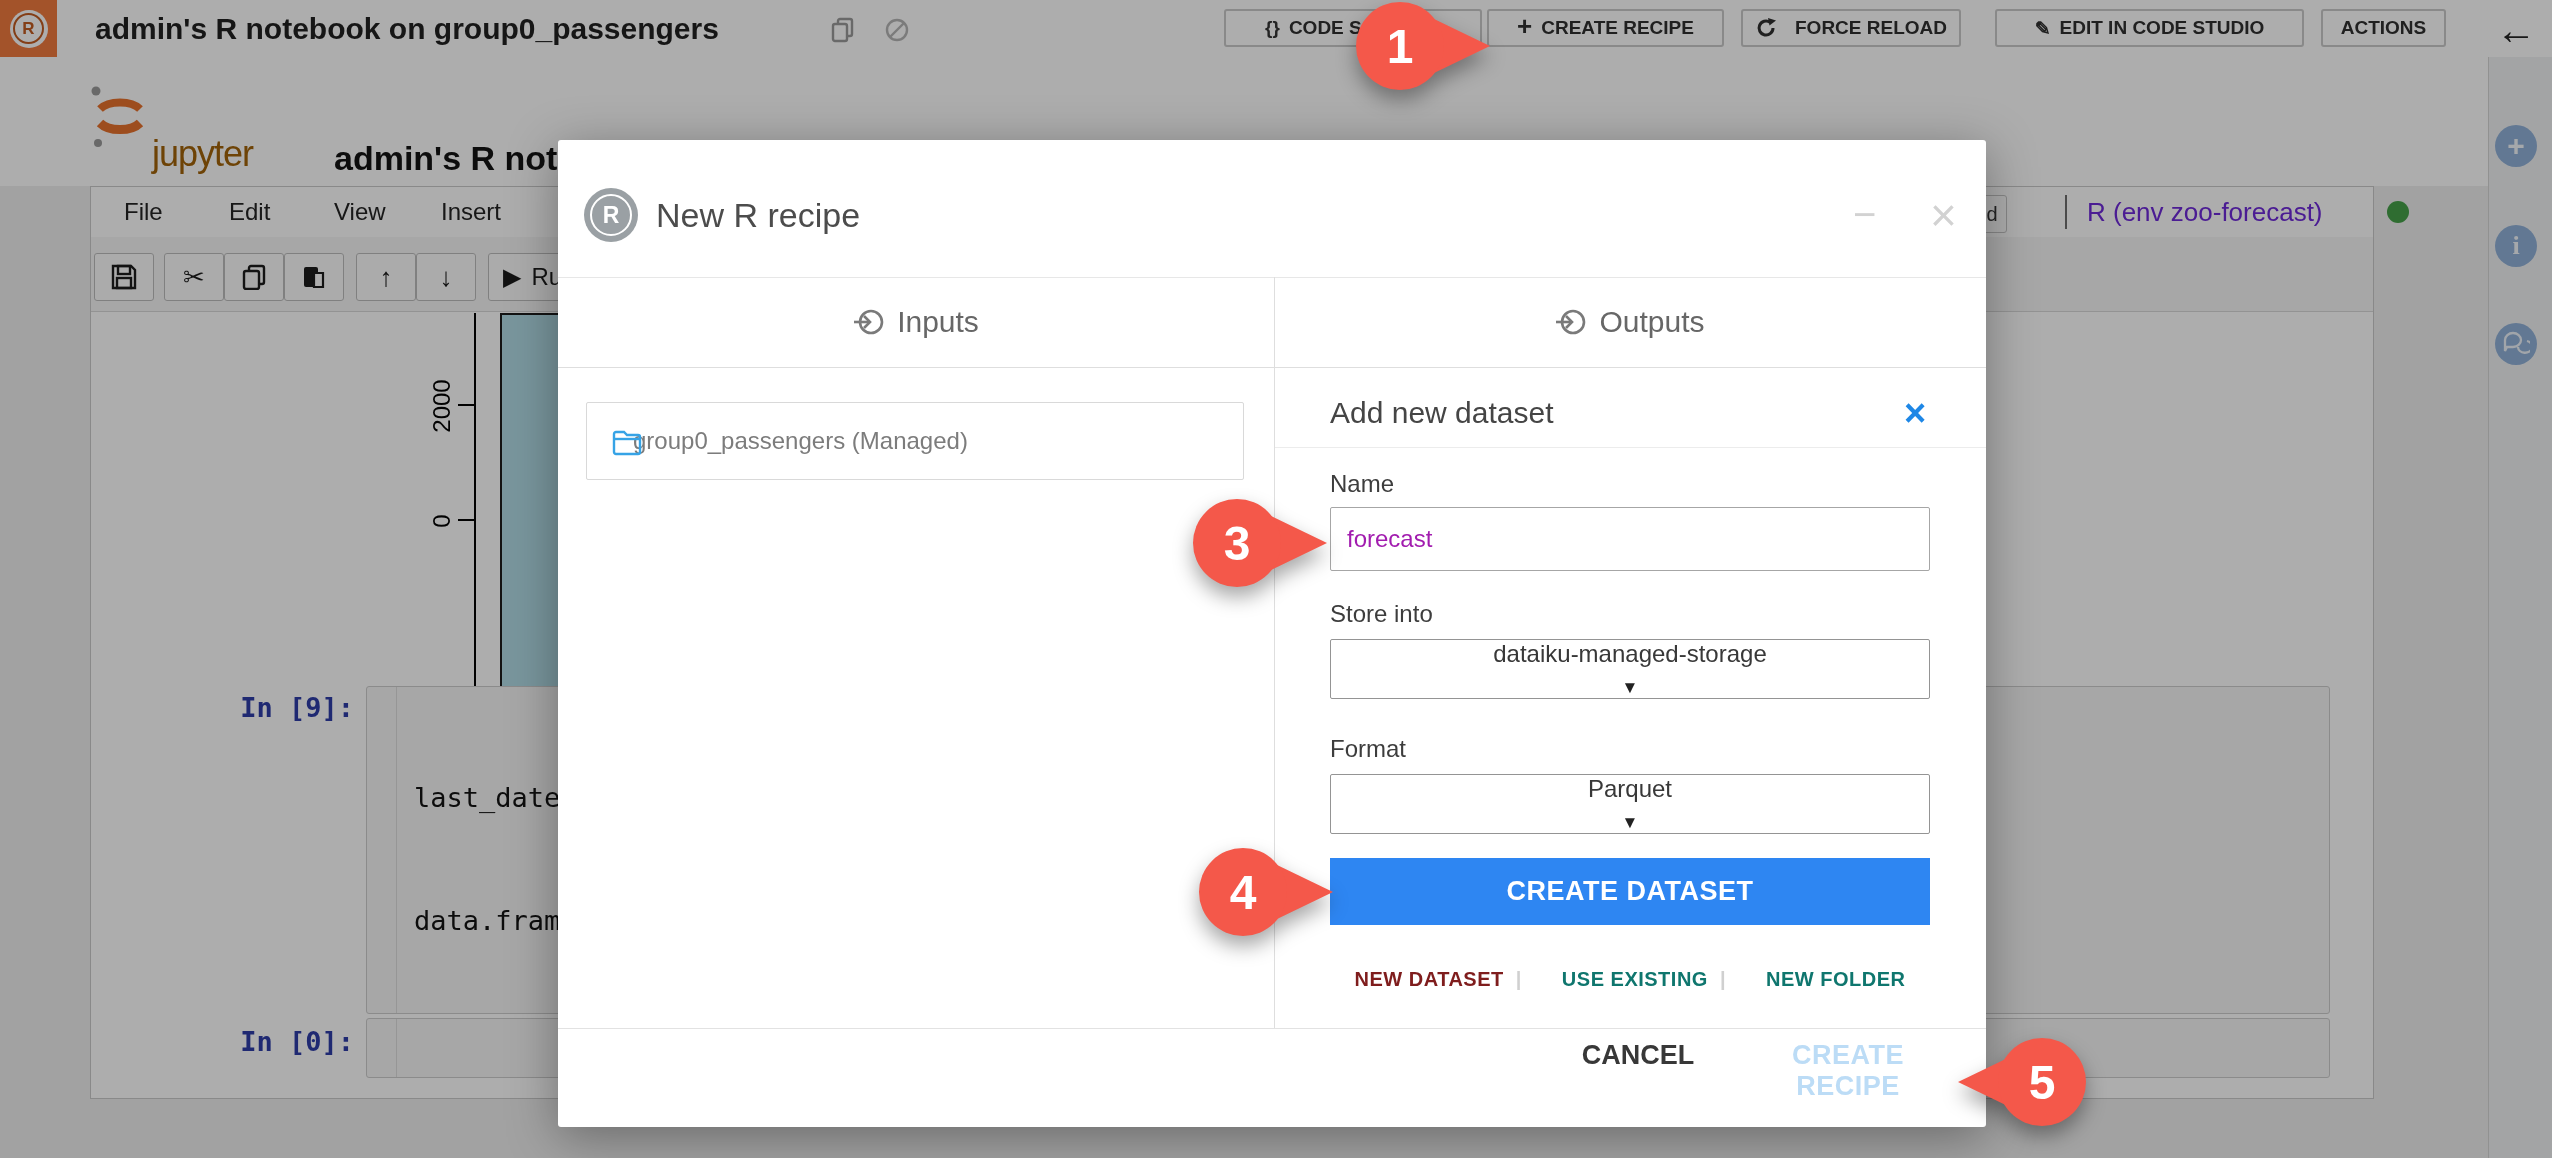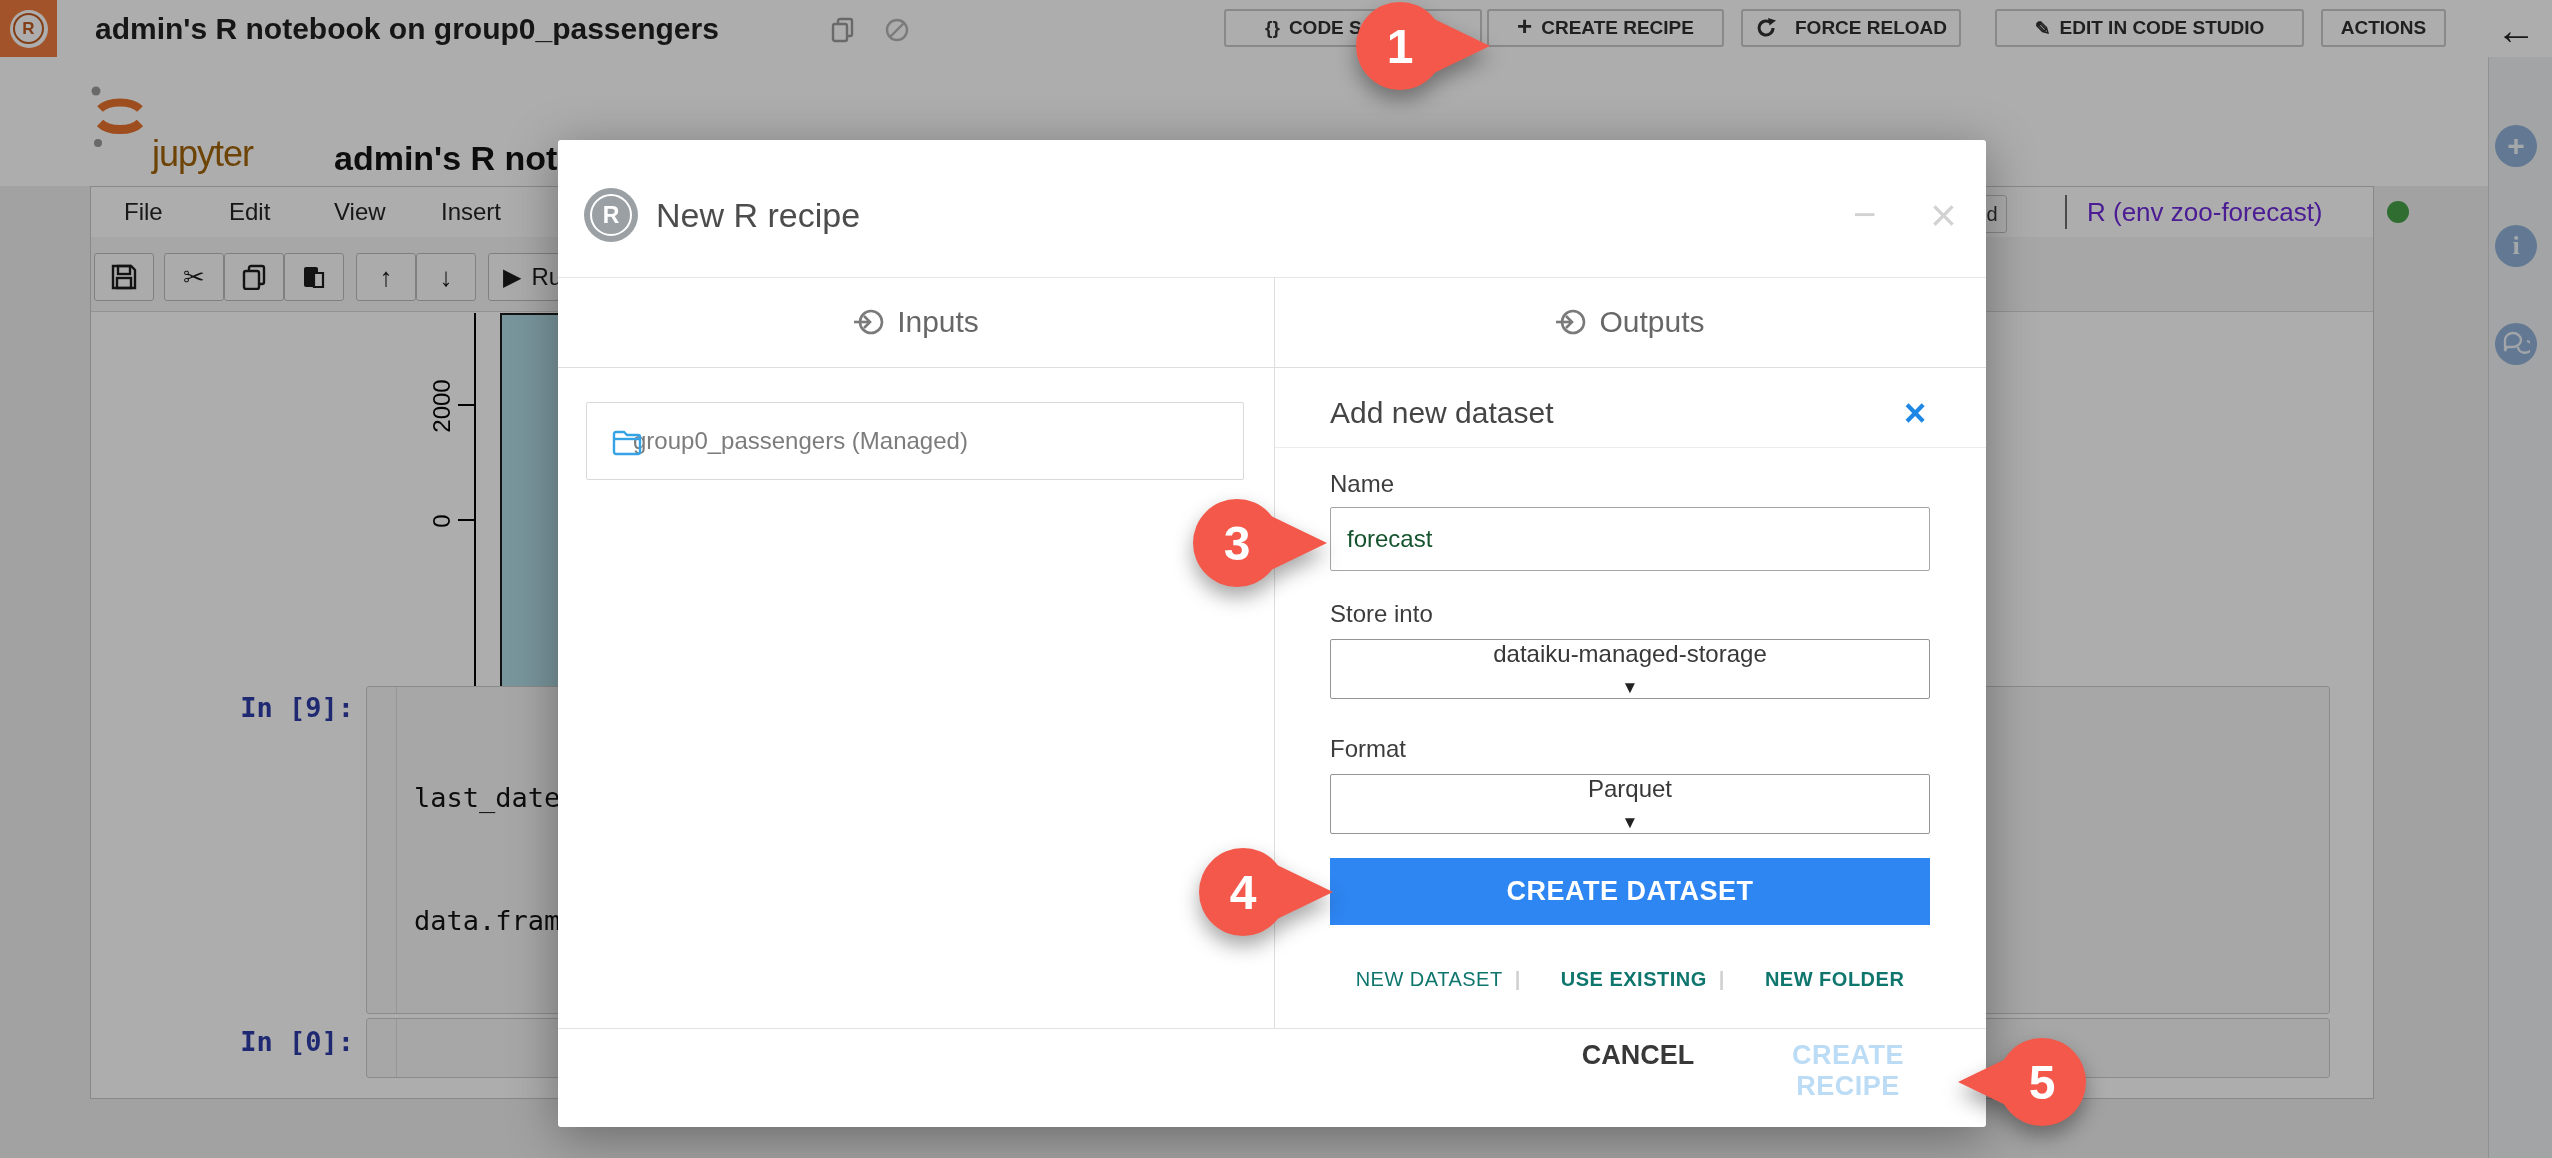--- a/index.html
+++ b/index.html
@@ -59,28 +59,28 @@
   .panehead{top:137px;height:90px;display:flex;align-items:center;justify-content:center;gap:12px;font-size:30px;color:#676767;}
   .vdiv{left:716px;top:137px;width:1px;height:751px;background:#dedede;}
   .in-box{left:28px;top:262px;width:658px;height:78px;border:1px solid #d9d9d9;border-radius:2px;box-sizing:border-box;display:flex;align-items:center;}
   .in-box-label{margin-left:46px;font-size:24px;color:#7c7c7c;}
   .addbtn{left:28px;top:365px;width:658px;height:77px;background:#2e86f2;color:#fff;font-size:27px;font-weight:bold;
           display:flex;align-items:center;justify-content:center;letter-spacing:0.5px;}
   .panel-title{left:772px;top:256px;font-size:30px;color:#454545;}
   .panel-x{left:1346px;top:252px;font-size:38px;color:#1e87e6;font-weight:bold;}
   .f-label{left:772px;font-size:24px;color:#3d3d3d;}
   .f-input{left:772px;width:600px;border:1px solid #a6a6a6;border-radius:2px;box-sizing:border-box;background:#fff;
-           font-size:24px;color:#14532d;font-family:"Liberation Sans",sans-serif;padding:0 16px;}
+           font-size:24px;color:#a21caf;font-family:"Liberation Sans",sans-serif;padding:0 16px;}
   .f-select{left:772px;width:600px;border:1px solid #949494;border-radius:2px;box-sizing:border-box;background:#fff;
             display:flex;align-items:center;justify-content:space-between;padding:0 16px;font-size:24px;color:#383838;flex-direction:column;}
   .caret{font-size:17px;color:#222;}
   .createds{left:772px;top:718px;width:600px;height:67px;background:#2e86f2;color:#fff;font-size:27px;font-weight:bold;
             display:flex;align-items:center;justify-content:center;letter-spacing:0.5px;}
   .linksrow{left:772px;top:828px;width:600px;display:flex;align-items:center;justify-content:center;gap:12px;font-size:20px;letter-spacing:0.5px;}
-  .lk-active{color:#0f766e;font-weight:normal;}
+  .lk-active{color:#7f1d1d;font-weight:bold;}
   .lk-dis{color:#0f766e;font-weight:bold;margin-left:28px;}
   .lk-sep{color:#d0d0d0;font-weight:bold;}
   .m-cancel{left:1010px;top:900px;width:140px;text-align:center;font-size:27px;font-weight:bold;color:#383838;}
   .m-create{left:1180px;top:900px;width:220px;text-align:center;font-size:27px;font-weight:bold;color:#bcdcf6;letter-spacing:0.5px;}
   
   .badgewrap{z-index:200;filter:drop-shadow(0 10px 10px rgba(0,0,0,0.35));}
   .bcircle{width:88px;height:88px;border-radius:50%;background:#f4584a;color:#fff;display:flex;align-items:center;justify-content:center;
            font-size:48px;font-weight:bold;}
   .btail-r{width:0;height:0;border-top:28px solid transparent;border-bottom:28px solid transparent;border-left:58px solid #f4584a;}
   .btail-l{width:0;height:0;border-top:28px solid transparent;border-bottom:28px solid transparent;border-right:58px solid #f4584a;}

